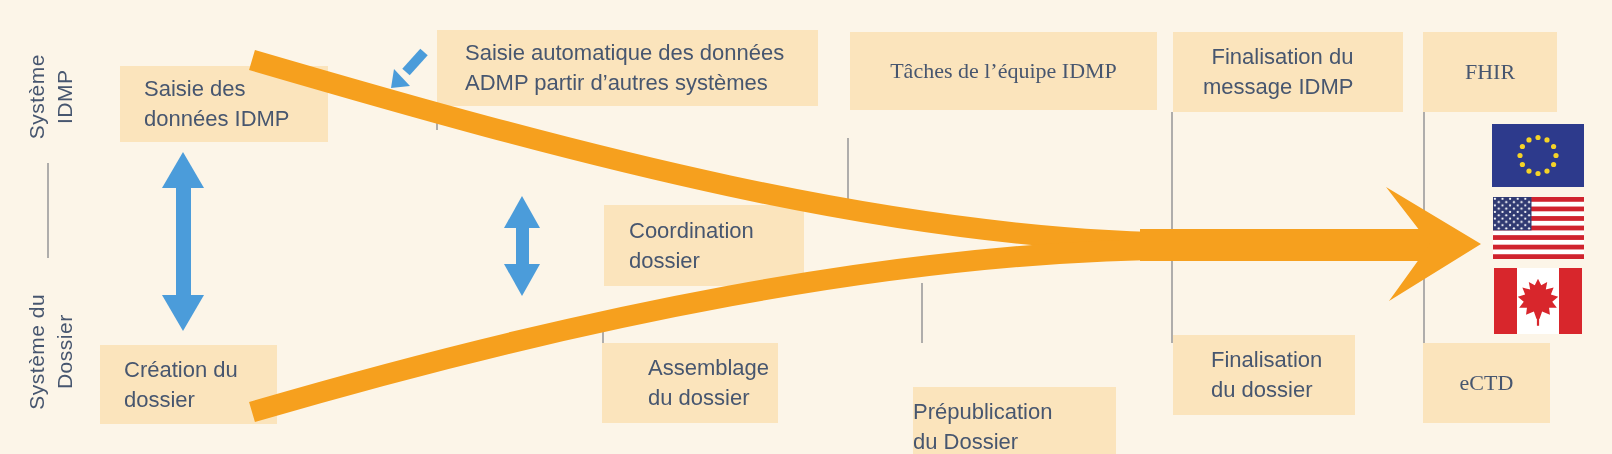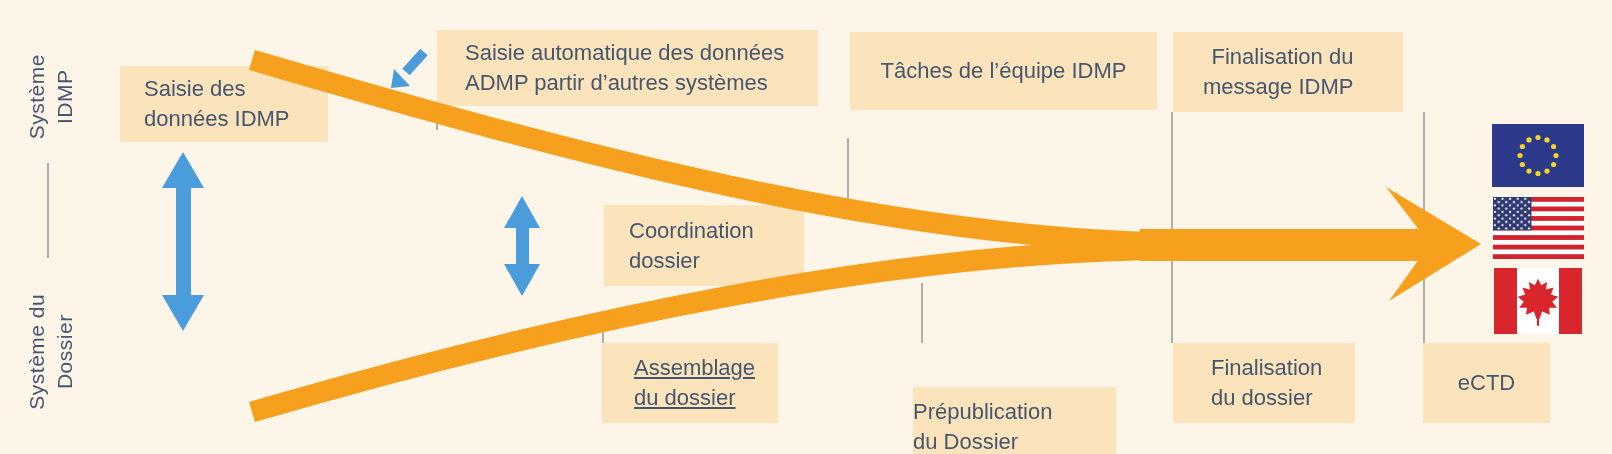--- a/index.html
+++ b/index.html
@@ -15,21 +15,21 @@
     background:#FBE4BC;
     color:#47566F;
     font-size:22px;
     font-weight:500;
     line-height:1.36;
     display:flex;
     align-items:center;
     white-space:pre-line;
     box-sizing:border-box;
   }
-  .box.center{justify-content:center;text-align:left;}
+  .box.center{justify-content:center;text-align:left;font-family:Liberation Serif, serif;}
   .lane-label{
     position:absolute;
     color:#47566F;
     font-size:21px;
     font-weight:500;
     line-height:1.32;
     text-align:center;
     white-space:pre-line;
     width:130px;
     transform:rotate(-90deg);
@@ -47,29 +47,32 @@
   <div class="lane-label" style="left:-14px;top:324px;">Système du
 Dossier</div>
 
   <div class="box" style="left:100px;top:66px;width:208px;height:76px;padding-left:24px;margin-left:20px;">Saisie des
 données IDMP</div>
   <div class="box" style="left:437px;top:30px;width:381px;height:76px;padding-left:28px;">Saisie automatique des données
 ADMP partir d’autres systèmes</div>
   <div class="box center" style="left:850px;top:32px;width:307px;height:78px;">Tâches de l’équipe IDMP</div>
   <div class="box" style="left:1173px;top:32px;width:230px;height:80px;padding-left:30px;text-align:right;">Finalisation du
 message IDMP</div>
+  <div class="box center" style="left:1423px;top:32px;width:134px;height:80px;">FHIR</div>
 
   <div class="box" style="left:604px;top:205px;width:200px;height:81px;padding-left:25px;">Coordination
 dossier</div>
 
-  <div class="box" style="left:602px;top:343px;width:176px;height:80px;padding-left:32px;text-decoration:underline;">Assemblage
+  <div class="box" style="left:100px;top:345px;width:177px;height:79px;padding-left:24px;">Création du
+dossier</div>
+  <div class="box" style="left:602px;top:343px;width:176px;height:80px;padding-left:46px;">Assemblage
 du dossier</div>
   <div class="box" style="left:913px;top:343px;width:203px;height:80px;margin-top:44px;">Prépublication
 du Dossier</div>
-  <div class="box" style="left:1173px;top:343px;width:182px;height:80px;padding-left:38px;">Finalisation
+  <div class="box" style="left:1173px;top:335px;width:182px;height:80px;padding-left:38px;">Finalisation
 du dossier</div>
   <div class="box center" style="left:1423px;top:343px;width:127px;height:80px;">eCTD</div>
 
   <svg width="1612" height="454" viewBox="0 0 1612 454">
 
     <g stroke="#9B9B9B" stroke-width="1.6">
       <line x1="48" y1="163" x2="48" y2="258"></line>
       <line x1="437" y1="108" x2="437" y2="130"></line>
       <line x1="603" y1="322" x2="603" y2="343"></line>
       <line x1="848" y1="138" x2="848" y2="200"></line>

